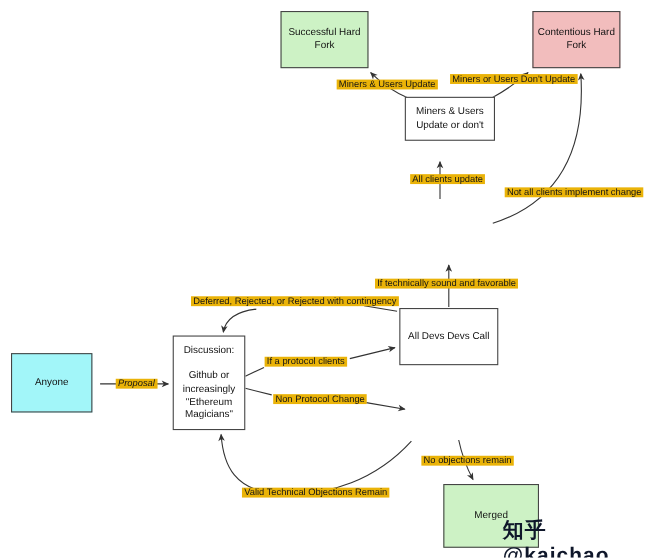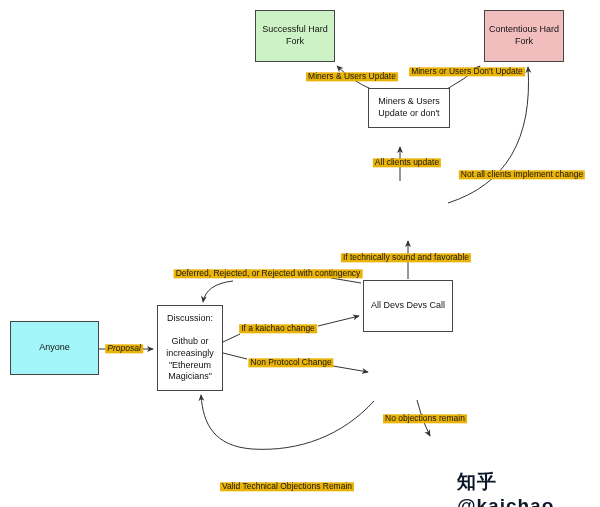--- a/index.html
+++ b/index.html
@@ -60,29 +60,30 @@
 Fork</div>
   <div class="node" style="left: 368px; top: 88px; width: 82px; height: 40px; background: rgb(255, 255, 255);">Miners &amp; Users
 Update or don't</div>
   <div class="node" style="left: 363px; top: 280px; width: 90px; height: 52px; background: rgb(255, 255, 255);">All Devs Devs Call</div>
   <div class="node" style="left: 157px; top: 305px; width: 66px; height: 86px; background: rgb(255, 255, 255);">Discussion:
 
 Github or
 increasingly
 "Ethereum
 Magicians"</div>
-  <div class="node" style="left: 10px; top: 321px; width: 89px; height: 54px; background: rgb(162, 246, 249);">Anyone</div>
+  <div class="node" style="left: 10px; top: 321px; width: 74px; height: 54px; background: rgb(162, 246, 249);">Anyone</div>
+  <div class="node" style="left: 403px; top: 440px; width: 87px; height: 58px; background: rgb(205, 242, 197);">Merged</div>
 
   <span class="elabel" style="left:352px;top:77px;">Miners &amp; Users Update</span>
   <span class="elabel" style="left:467px;top:72px;">Miners or Users Don't Update</span>
   <span class="elabel" style="left:522px;top:135px;margin-top:40px;">Not all clients implement change</span>
   <span class="elabel" style="left:407px;top:163px;">All clients update</span>
   <span class="elabel" style="left:406px;top:258px;">If technically sound and favorable</span>
   <span class="elabel" style="left:268px;top:274px;">Deferred, Rejected, or Rejected with contingency</span>
-  <span class="elabel" style="left:278px;top:329px;">If a kaichao change</span>
+  <span class="elabel" style="left:278px;top:329px;">If a protocol clients</span>
   <span class="elabel" style="left:291px;top:363px;">Non Protocol Change</span>
   <span class="elabel" style="left:124px;top:349px;font-style:italic;">Proposal</span>
   <span class="elabel" style="left:425px;top:419px;">No objections remain</span>
-  <span class="elabel" style="left:287px;top:448px;margin-top:39px;">Valid Technical Objections Remain</span>
+  <span class="elabel" style="left:287px;top:448px;">Valid Technical Objections Remain</span>
 
   <div class="watermark">知乎 @kaichao</div>
 
 </div>
 
 </body></html>

